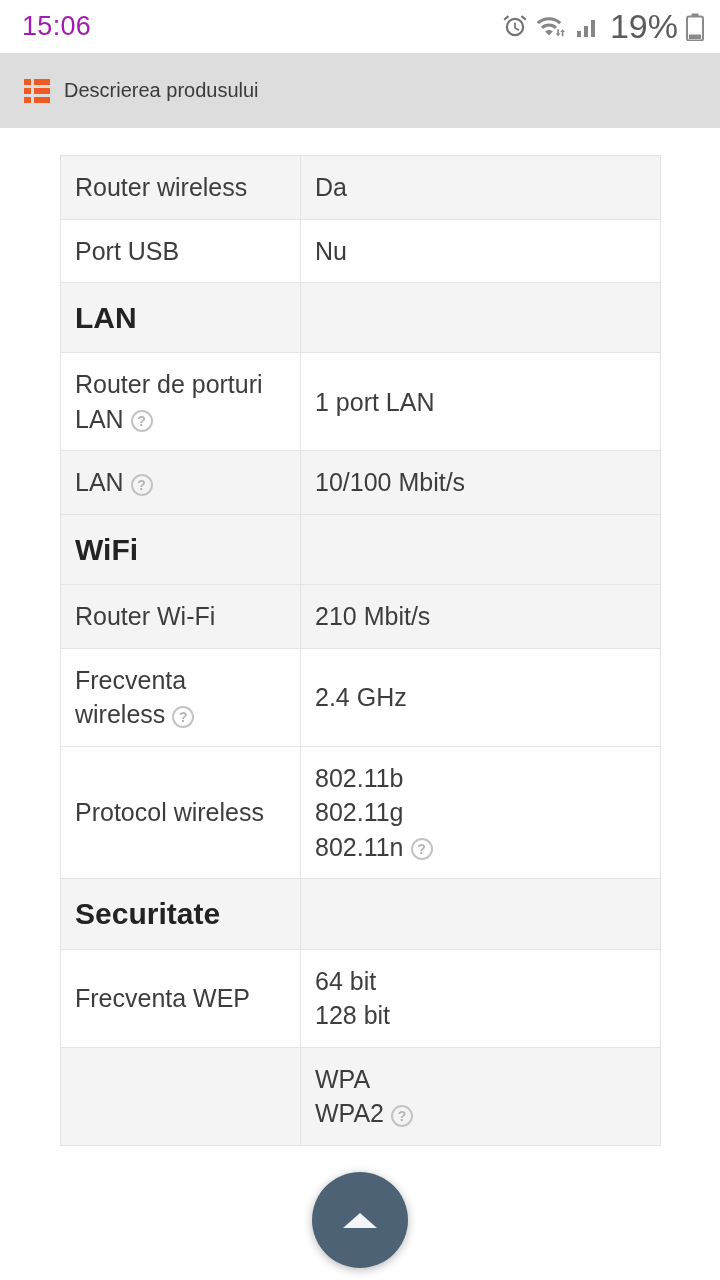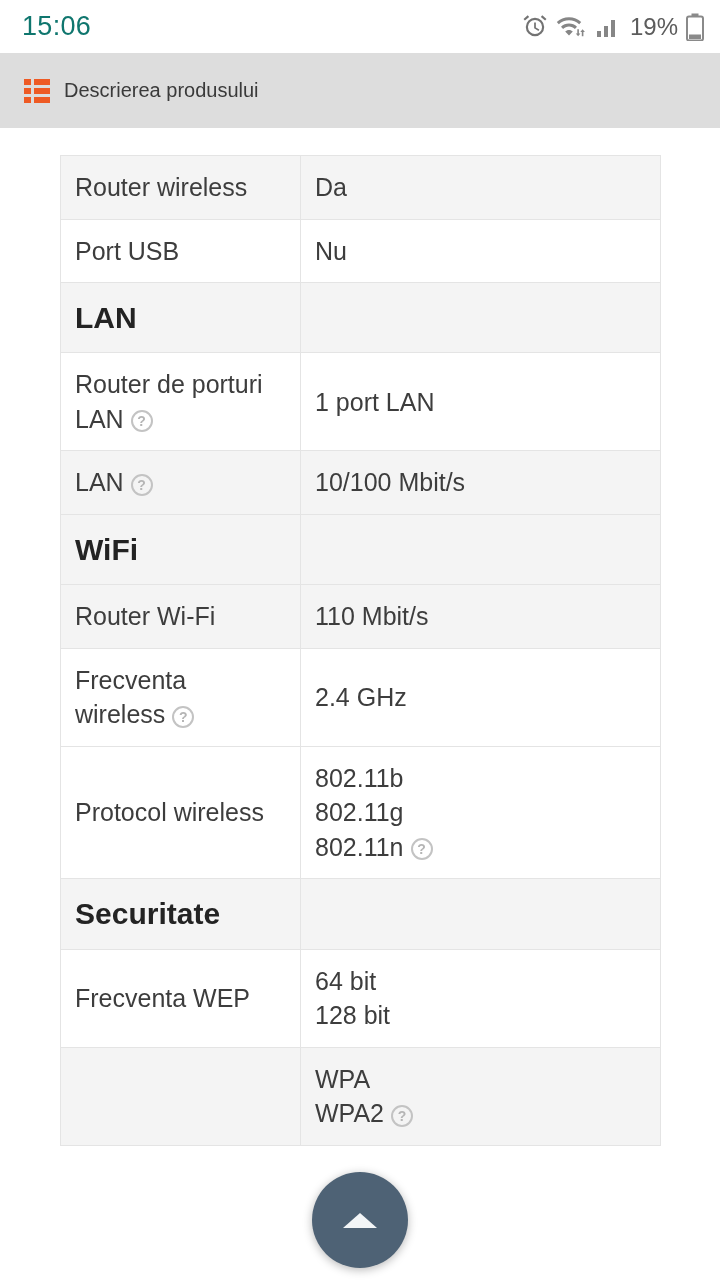--- a/index.html
+++ b/index.html
@@ -11,24 +11,24 @@
   }
   .screen { position: relative; width: 720px; height: 1280px; background: #fff; }
 
   
   .statusbar {
     height: 53px; width: 100%;
     display: flex; align-items: center; justify-content: space-between;
     padding: 0 16px 0 22px;
     background: #ffffff;
   }
-  .status-time { font-size: 27px; color: #0f766e; letter-spacing: .3px; }
+  .status-time { font-size: 27px; color: #a21caf; letter-spacing: .3px; }
   .status-right { display: flex; align-items: center; gap: 8px; }
   .status-right svg { display: block; }
-  .battery-pct { font-size: 24px; color: #5c5c5c; margin-left: 2px; }
+  .battery-pct { font-size: 34px; color: #5c5c5c; margin-left: 2px; }
 
   
   .titlebar {
     position: absolute; top: 53px; left: 0;
     width: 720px; height: 75px;
     background: #dddddd;
     display: flex; align-items: center;
     padding-left: 24px;
   }
   .title-icon { width: 26px; height: 26px; margin-right: 14px; flex: none; }
@@ -163,21 +163,21 @@
               <span class="vline">10/100 Mbit/s</span>
             </td>
           </tr>
           <tr class="section plain">
             <td class="k"><span class="section-title">WiFi</span></td>
             <td class="v"></td>
           </tr>
           <tr class="shade">
             <td class="k"><span>Router Wi-Fi</span></td>
             <td class="v">
-              <span class="vline">110 Mbit/s</span>
+              <span class="vline">210 Mbit/s</span>
             </td>
           </tr>
           <tr class="plain">
             <td class="k"><span>Frecventa wireless</span><span class="help">?</span></td>
             <td class="v">
               <span class="vline">2.4 GHz</span>
             </td>
           </tr>
           <tr class="plain">
             <td class="k"><span>Protocol wireless</span></td>

